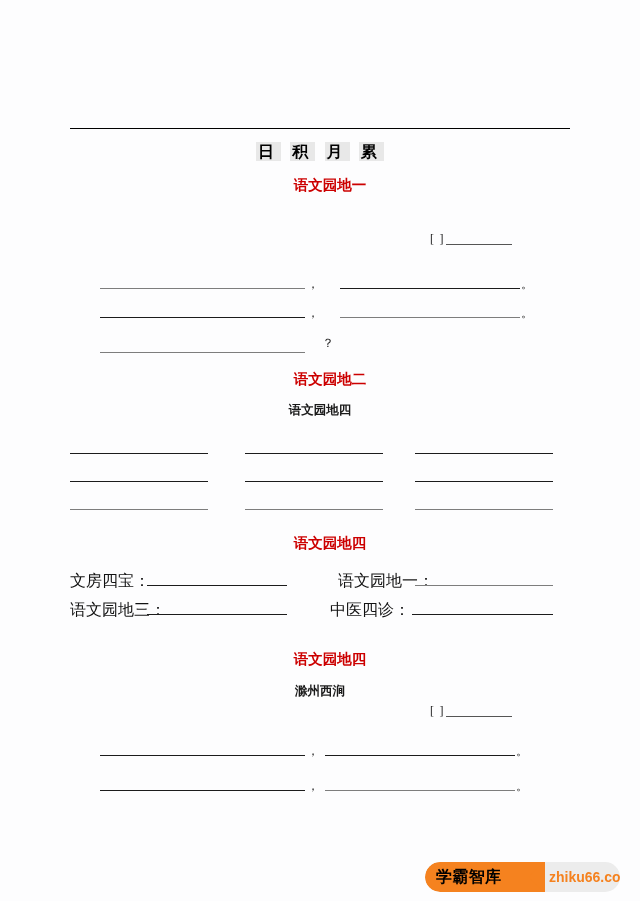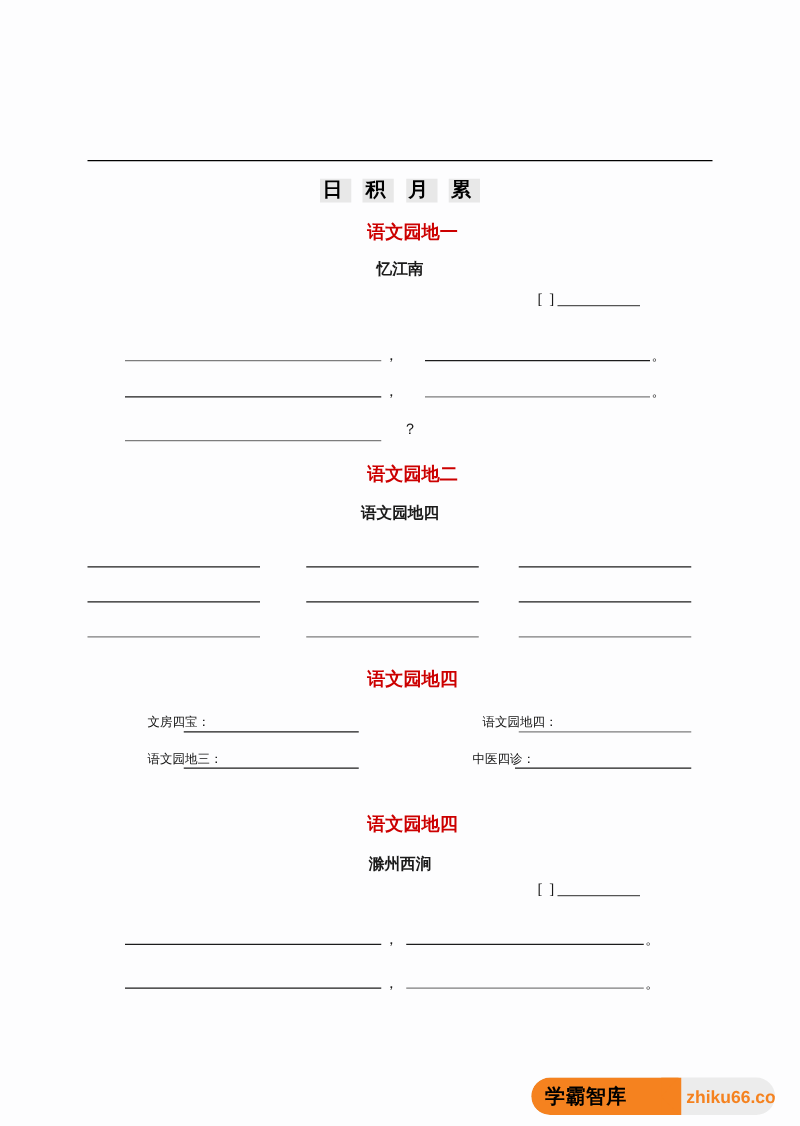--- a/index.html
+++ b/index.html
@@ -110,25 +110,24 @@
     position: absolute;
     font-size: 12px;
     color: #1a1a1a;
     font-family: "Liberation Serif", "DejaVu Serif", serif;
     line-height: 1;
   }
 
   
   .field-label {
     position: absolute;
-    font-size: 10px;
+    font-size: 16px;
     color: #121212;
     white-space: nowrap;
     font-family: Liberation Serif, serif;
-    margin-left: 48px;
   }
 
   
   .watermark {
     position: absolute;
     left: 425px;
     top: 862px;
     width: 195px;
     height: 30px;
     background: #ececec;
@@ -188,21 +187,20 @@
   <div class="top-rule"></div>
 
   <div class="doc-title">
     <span class="hl">日</span>
     <span class="hl">积</span>
     <span class="hl">月</span>
     <span class="hl">累</span>
   </div>
 
   <div class="sec-head" style="top:176px;">语文园地一</div>
-  <div class="sec-sub" style="top:207px;">忆江南</div>
 
   <div class="bracket-row" style="left:430px; top:232px;">
     <span class="brk">[      ]</span><span class="blank-sm"></span>
   </div>
 
   <div class="blank gray" style="left:100px; top:288px; width:205px;"></div>
   <div class="punct" style="left:307px; top:278px;">，</div>
   <div class="blank" style="left:340px; top:288px; width:180px;"></div>
   <div class="punct" style="left:521px; top:278px;">。</div>
 
@@ -227,21 +225,21 @@
 
   <div class="blank gray" style="left:70px;  top:509px; width:138px;"></div>
   <div class="blank gray" style="left:245px; top:509px; width:138px;"></div>
   <div class="blank gray" style="left:415px; top:509px; width:138px;"></div>
 
   <div class="sec-head" style="top:534px;">语文园地四</div>
 
   <div class="field-label" style="left:70px; top:571px;">文房四宝：</div>
   <div class="blank" style="left:147px; top:585px; width:140px;"></div>
 
-  <div class="field-label" style="left:338px; top:571px;">语文园地四：</div>
+  <div class="field-label" style="left:338px; top:571px;">语文园地一：</div>
   <div class="blank gray" style="left:415px; top:585px; width:138px;"></div>
 
   <div class="field-label" style="left:70px; top:600px;">语文园地三：</div>
   <div class="blank" style="left:147px; top:614px; width:140px;"></div>
 
   <div class="field-label" style="left:330px; top:600px;">中医四诊：</div>
   <div class="blank" style="left:412px; top:614px; width:141px;"></div>
 
   <div class="sec-head" style="top:650px;text-align:center;">语文园地四</div>
   <div class="sec-sub" style="top:683px;">滁州西涧</div>

